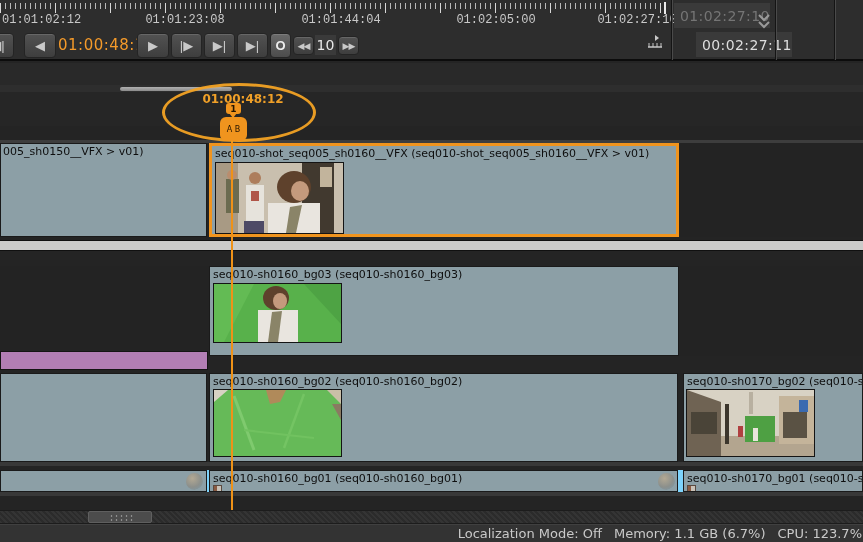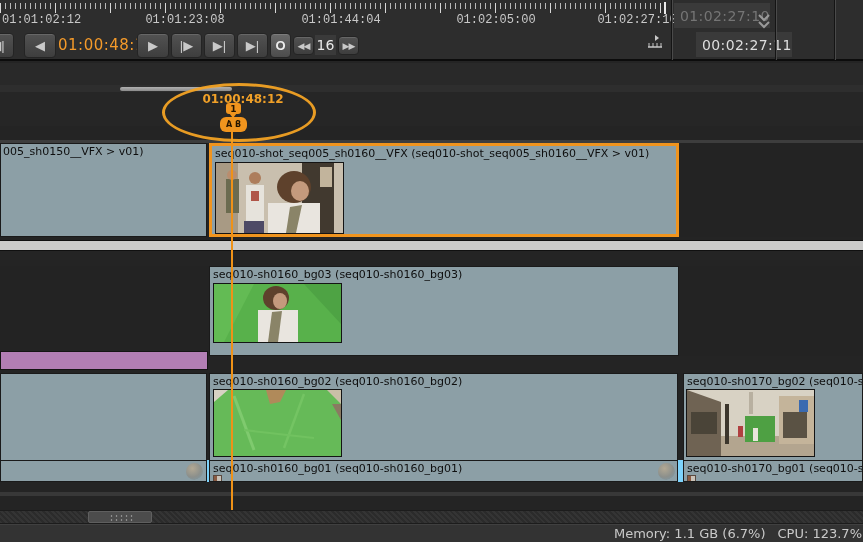--- a/index.html
+++ b/index.html
@@ -54,22 +54,22 @@
   .mticks-minor{position:absolute;left:2px;top:0;width:100%;height:6px;
     background:repeating-linear-gradient(to right,#cfcfcf 0,#cfcfcf 1px,transparent 1px,transparent 11px);}
   .mticks-major{position:absolute;left:2px;top:0;width:100%;height:10px;
     background:repeating-linear-gradient(to right,#e2e2e2 0,#e2e2e2 1px,transparent 1px,transparent 110px);}
   .ruler-label{top:113px;font-size:11px;color:#c9c9c9;white-space:nowrap;}
 
   .ph-tc{left:243px;top:92px;font-size:12px;font-weight:bold;color:#f0a028;white-space:nowrap;z-index:48;}
   .ph-pin{left:226px;top:103px;width:15px;height:11px;background:#f0941e;border-radius:3px;
           color:#241400;font-size:9px;font-weight:bold;display:flex;align-items:center;justify-content:center;z-index:48;}
   .ph-pin::after{content:"";position:absolute;left:3px;top:10px;border:4px solid transparent;border-top:5px solid #f0941e;}
-  .ab-pill{left:220px;top:117px;width:27px;height:15px;background:#f0941e;border-radius:6px;
-           color:#241400;font-size:8px;font-weight:bold;display:flex;align-items:center;justify-content:center;gap:3px;z-index:48;}
+  .ab-pill{left:220px;top:117px;width:27px;height:24px;background:#f0941e;border-radius:6px;
+           color:#241400;font-size:8px;font-weight:normal;display:flex;align-items:center;justify-content:center;gap:3px;z-index:48;}
   .ab-pill::before{content:"";position:absolute;left:9px;top:-4px;border:4px solid transparent;border-bottom:4px solid #f0941e;}
   .annot-ellipse{left:162px;top:83px;width:148px;height:53px;border:3px solid rgba(242,162,36,.95);
                  border-radius:50%;z-index:47;}
   .playhead-line{left:231px;top:126px;width:2px;height:384px;background:#ef9218;z-index:40;}
 
   
   .sep{left:0;width:863px;}
   .track{left:0;width:863px;background:#232323;}
   .clip{position:absolute;top:0;height:100%;background:#8c9fa6;
         border:1px solid #1a1a1a;box-sizing:border-box;overflow:hidden;}
@@ -131,21 +131,21 @@
     <button class="t-btn" style="left:204px;width:31px">
         <span>▶|</span>
       </button>
     <button class="t-btn" style="left:237px;width:31px">
         <span>▶|</span>
       </button>
     <button class="t-btn" style="left:270px;width:21px;font-weight:bold;background:linear-gradient(#6a6a6a,#4c4c4c);color:#ececec">O</button>
     <button class="t-btn small" style="left:293px;width:21px">
         <span>◀◀</span>
       </button>
-    <div class="abs step-val">16</div>
+    <div class="abs step-val">10</div>
     <button class="t-btn small" style="left:338px;width:21px">
         <span>▶▶</span>
       </button>
   </div>
 
   <div class="abs v-div" style="left:672px"></div>
   <div class="abs tc-box tc-dim" style="top:3px">01:02:27:10</div>
   <div class="abs chev">
     <svg width="14" height="18" viewBox="0 0 14 18">
         <polyline points="2,2 7,7 12,2" fill="none" stroke="#9a9a9a" stroke-width="2"></polyline>
@@ -254,38 +254,39 @@
         <rect x="62" y="2" width="4" height="22" fill="#b8b0a0"></rect>
         <rect x="58" y="26" width="30" height="26" fill="#4ea043"></rect>
         <rect x="51" y="36" width="5" height="11" fill="#b04040"></rect>
         <rect x="66" y="38" width="5" height="13" fill="#e8e4da"></rect>
         <rect x="38" y="14" width="4" height="40" fill="#3c362c"></rect>
       </svg>
     </div>
   </div>
 
   <div class="abs sep" style="top:462px;height:4px;background:#383838"></div>
-  <div class="abs track" style="top:460px;height:22px;background:#7dd3fc">
+  <div class="abs track" style="top:470px;height:22px;background:#7dd3fc">
     <div class="clip" style="left:0;width:207px">
       <div class="fx-circle" style="right:3px;top:2px"></div>
     </div>
     <div class="clip" style="left:209px;width:469px">
       <div class="clip-title">seq010-sh0160_bg01 (seq010-sh0160_bg01)</div>
       <div class="mini-flag" style="left:3px;top:14px"></div>
       <div class="fx-circle" style="right:2px;top:2px"></div>
     </div>
     <div class="clip" style="left:683px;width:180px">
       <div class="clip-title">seq010-sh0170_bg01 (seq010-sh01</div>
       <div class="mini-flag" style="left:3px;top:14px"></div>
     </div>
   </div>
   <div class="abs sep" style="top:492px;height:4px;background:#383838"></div>
 
   <div class="abs hscroll-track"></div>
   <div class="abs hscroll-thumb">
     <div class="thumb-dots"></div>
   </div>
   <div class="abs status-bar">
+    <span>Localization Mode: Off</span>
     <span>Memory: 1.1 GB (6.7%)</span>
     <span>CPU: 123.7%</span>
   </div>
 
 </div>
 
 </body></html>

